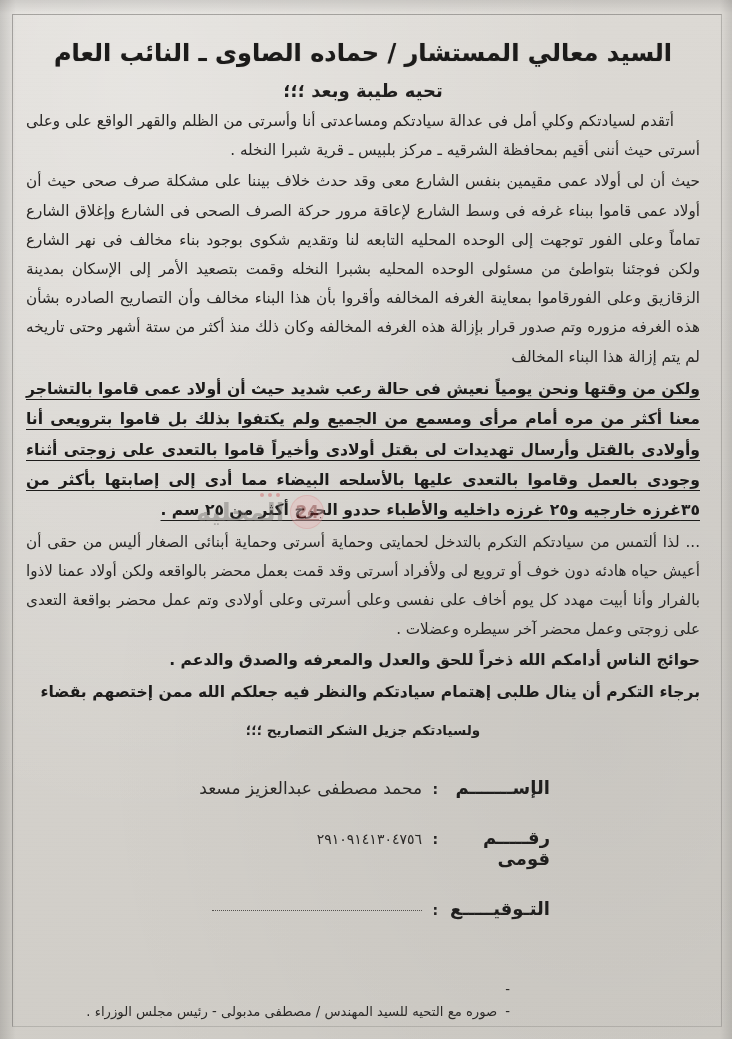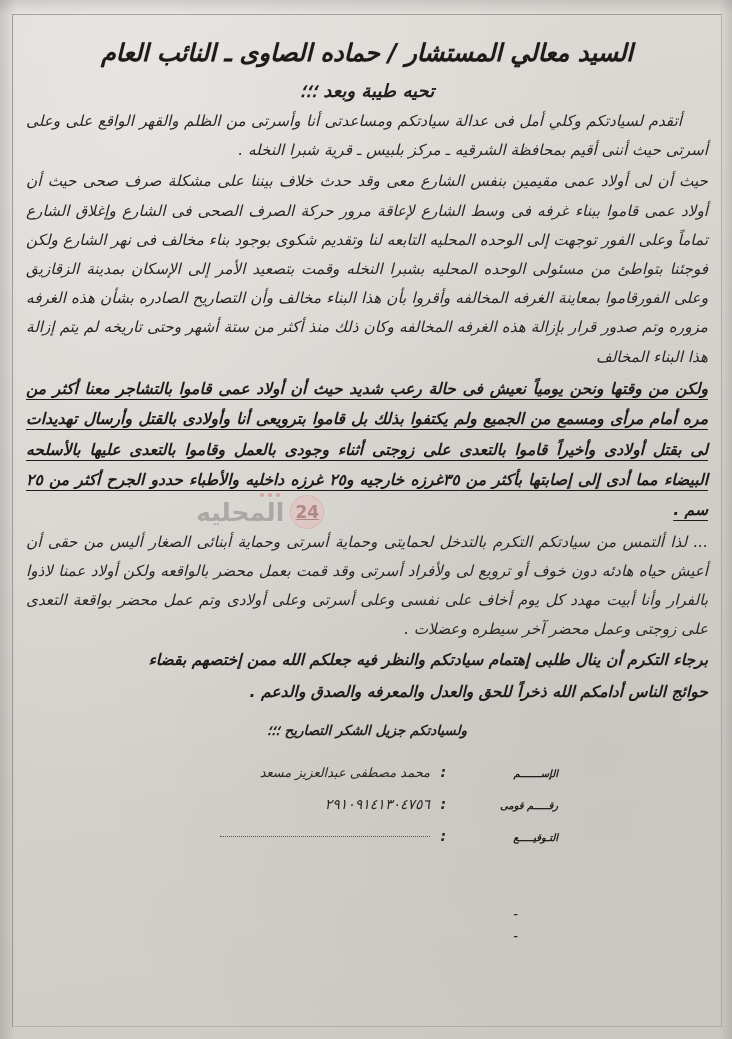--- a/index.html
+++ b/index.html
@@ -54,23 +54,22 @@
   }
   .edge-shadow-right {
     position: absolute;
     right: 0; top: 0; bottom: 0; width: 12px;
     background: linear-gradient(to left, rgba(0,0,0,0.10), rgba(0,0,0,0));
     pointer-events: none;
   }
 
   .content {
     position: relative;
-    padding: 30px 24px 0 26px;
+    padding: 30px 32px 0 26px;
     color: #262423;
-    font-style: italic;
   }
 
   
   .doc-title {
     text-align: center;
     font-weight: 700;
     font-size: 24px;
     letter-spacing: -0.2px;
     color: #1b1a19;
     margin: 8px 0 0 0;
@@ -134,33 +133,34 @@
     color: #1f1e1d;
   }
   .sig-row {
     display: flex;
     align-items: baseline;
     margin-bottom: 16px;
     font-size: 14px;
   }
   .sig-label {
     font-weight: 700;
-    font-size: 10px;
+    font-size: 18px;
     width: 112px;
     flex: 0 0 112px;
     color: #1f1e1d;
     letter-spacing: 0.5px;
+    margin-top: 13px;
   }
   .sig-colon {
     width: 16px;
     flex: 0 0 16px;
     font-weight: 700;
   }
   .sig-value {
-    font-size: 13px;
+    font-size: 17px;
     color: #2a2826;
     letter-spacing: 0.5px;
   }
   .sig-value.num {
     letter-spacing: 2px;
     font-size: 14px;
   }
   .sig-line {
     flex: 1;
     border-bottom: 1px dotted #56534f;
@@ -263,23 +263,23 @@
     <div class="greeting">تحيه طيبة وبعد ؛؛؛</div>
 
     <p class="para indent">أتقدم لسيادتكم وكلي أمل فى عدالة سيادتكم ومساعدتى أنا وأسرتى من الظلم والقهر الواقع على وعلى أسرتى حيث أننى أقيم بمحافظة الشرقيه ـ مركز بلبيس ـ قرية شبرا النخله .</p>
 
     <p class="para">حيث أن لى أولاد عمى مقيمين بنفس الشارع معى وقد حدث خلاف بيننا على مشكلة صرف صحى حيث أن أولاد عمى قاموا ببناء غرفه فى وسط الشارع لإعاقة مرور حركة الصرف الصحى فى الشارع وإغلاق الشارع تماماً وعلى الفور توجهت إلى الوحده المحليه التابعه لنا وتقديم شكوى بوجود بناء مخالف فى نهر الشارع ولكن فوجئنا بتواطئ من مسئولى الوحده المحليه بشبرا النخله وقمت بتصعيد الأمر إلى الإسكان بمدينة الزقازيق وعلى الفورقاموا بمعاينة الغرفه المخالفه وأقروا بأن هذا البناء مخالف وأن التصاريح الصادره بشأن هذه الغرفه مزوره وتم صدور قرار بإزالة هذه الغرفه المخالفه وكان ذلك منذ أكثر من ستة أشهر وحتى تاريخه لم يتم إزالة هذا البناء المخالف</p>
 
     <p class="para emph"><span class="ul">ولكن من وقتها ونحن يومياً نعيش فى حالة رعب شديد حيث أن أولاد عمى قاموا بالتشاجر معنا أكثر من مره أمام مرأى ومسمع من الجميع ولم يكتفوا بذلك بل قاموا بترويعى أنا وأولادى بالقتل وأرسال تهديدات لى بقتل أولادى وأخيراً قاموا بالتعدى على زوجتى أثناء وجودى بالعمل وقاموا بالتعدى عليها بالأسلحه البيضاء مما أدى إلى إصابتها بأكثر من ٣٥غرزه خارجيه و٢٥ غرزه داخليه والأطباء حددو الجرح أكثر من ٢٥ سم .</span></p>
 
     <p class="para">... لذا ألتمس من سيادتكم التكرم بالتدخل لحمايتى وحماية أسرتى وحماية أبنائى الصغار أليس من حقى أن أعيش حياه هادئه دون خوف أو ترويع لى ولأفراد أسرتى وقد قمت بعمل محضر بالواقعه ولكن أولاد عمنا لاذوا بالفرار وأنا أبيت مهدد كل يوم أخاف على نفسى وعلى أسرتى وعلى أولادى وتم عمل محضر بواقعة التعدى على زوجتى وعمل محضر آخر سيطره وعضلات .</p>
 
+    <p class="para strong-line">حوائج الناس أدامكم الله ذخراً للحق والعدل والمعرفه والصدق والدعم .</p>
+
     <p class="para strong-line">برجاء التكرم أن ينال طلبى إهتمام سيادتكم والنظر فيه جعلكم الله ممن إختصهم بقضاء</p>
-
-    <p class="para strong-line">حوائج الناس أدامكم الله ذخراً للحق والعدل والمعرفه والصدق والدعم .</p>
 
     <div class="sign-off">ولسيادتكم جزيل الشكر التصاريح ؛؛؛</div>
 
     <div class="sig-block">
 
 
       <div class="sig-row">
         <span class="sig-label">الإســـــــم</span>
         <span class="sig-colon">:</span>
         <span class="sig-value">محمد مصطفى عبدالعزيز مسعد</span>
@@ -298,20 +298,21 @@
       </div>
 
     </div>
 
     <div class="footer">
       <div class="footer-item">
         <span class="footer-dash">-</span>
       </div>
       <div class="footer-item">
         <span class="footer-dash">-</span>
+        <span>صوره مع التحيه للسيد المهندس / مصطفى مدبولى - رئيس مجلس الوزراء .</span>
       </div>
     </div>
 
   </div>
 
   <div class="watermark">
     <div class="wm-badge">24</div>
     <div class="wm-text">
       <span class="wm-dots">
           <i></i>

